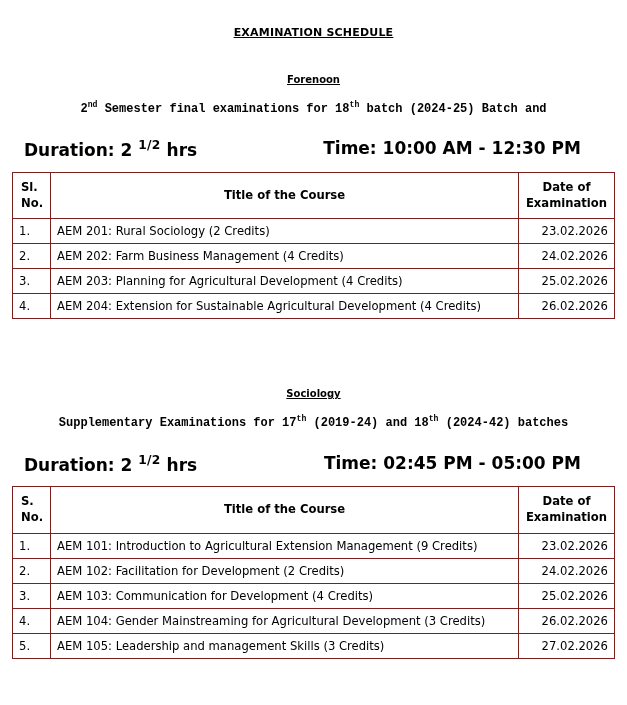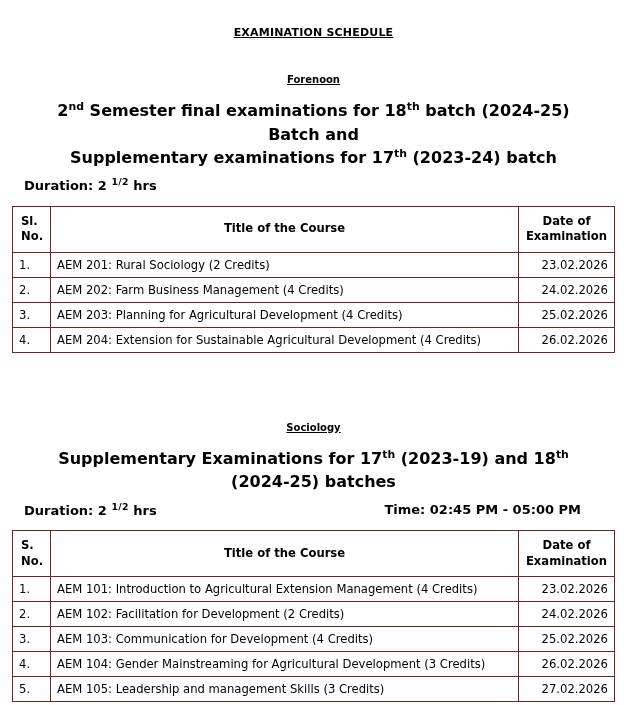--- a/index.html
+++ b/index.html
@@ -32,33 +32,33 @@
   .section-title {
     text-align: center;
     font-weight: bold;
     font-size: 10px;
     text-decoration: underline;
     margin-top: 35px;
   }
   .section-subtitle {
     text-align: center;
     font-weight: bold;
-    font-size: 16px;
+    font-size: 12px;
     line-height: 1.45;
     margin-top: 14px;
     padding: 0 40px;
+    font-family: Liberation Mono, monospace;
   }
   .meta-row {
     display: flex;
     justify-content: space-between;
     font-weight: bold;
-    font-size: 13px;
-    margin-top: 7px;
+    font-size: 17px;
+    margin-top: 20px;
     padding: 0 12px 0 12px;
-    align-items: center;
   }
   .meta-left { text-align: left; }
   .meta-right { text-align: right; padding-right: 22px;}
   sup { font-size: 0.68em; vertical-align: super; }
   .frac { font-size: 0.72em; vertical-align: super; letter-spacing: 0.3px;}
 
   table.sched {
     border-collapse: collapse;
     width: 100%;
     margin-top: 12px;
@@ -91,25 +91,25 @@
 
 <div class="page">
 
   <div class="doc-title">EXAMINATION SCHEDULE</div>
 
   <div>
     <div class="section-title">Forenoon</div>
 
     <div class="section-subtitle">
       <span><span>2</span><sup>nd</sup><span> Semester final examinations for 18</span><sup>th</sup><span> batch (2024-25) Batch and</span></span><br>
-      <span><span>Supplementary examinations for 17</span><sup>th</sup><span> (2023-24) batch</span></span>
     </div>
 
     <div class="meta-row">
       <div class="meta-left"><span>Duration: 2</span> <span class="frac">1/2</span> <span>hrs</span></div>
+      <div class="meta-right">Time: 10:00 AM - 12:30 PM</div>
     </div>
 
     <table class="sched">
       <colgroup>
         <col class="col-sl">
         <col>
         <col class="col-date">
       </colgroup>
       <thead>
         <tr>
@@ -148,21 +148,21 @@
       </tbody>
     </table>
   </div>
 
   <div class="gap-between"></div>
 
   <div>
     <div class="section-title">Sociology</div>
 
     <div class="section-subtitle">
-      <span>Supplementary Examinations for 17</span><sup>th</sup><span> (2023-19) and 18</span><sup>th</sup><span> (2024-25) batches</span>
+      <span>Supplementary Examinations for 17</span><sup>th</sup><span> (2019-24) and 18</span><sup>th</sup><span> (2024-42) batches</span>
     </div>
 
     <div class="meta-row">
       <div class="meta-left"><span>Duration: 2</span> <span class="frac">1/2</span> <span>hrs</span></div>
       <div class="meta-right">Time: 02:45 PM - 05:00 PM</div>
     </div>
 
     <table class="sched">
       <colgroup>
         <col class="col-sl">
@@ -178,21 +178,21 @@
           <th>Title of the Course</th>
           <th>
             <span>Date of</span><br>
             <span>Examination</span>
           </th>
         </tr>
       </thead>
       <tbody>
         <tr>
           <td class="c-sl">1.</td>
-          <td class="c-title">AEM 101: Introduction to Agricultural Extension Management (4 Credits)</td>
+          <td class="c-title">AEM 101: Introduction to Agricultural Extension Management (9 Credits)</td>
           <td class="c-date">23.02.2026</td>
         </tr>
         <tr>
           <td class="c-sl">2.</td>
           <td class="c-title">AEM 102: Facilitation for Development (2 Credits)</td>
           <td class="c-date">24.02.2026</td>
         </tr>
         <tr>
           <td class="c-sl">3.</td>
           <td class="c-title">AEM 103: Communication for Development (4 Credits)</td>

